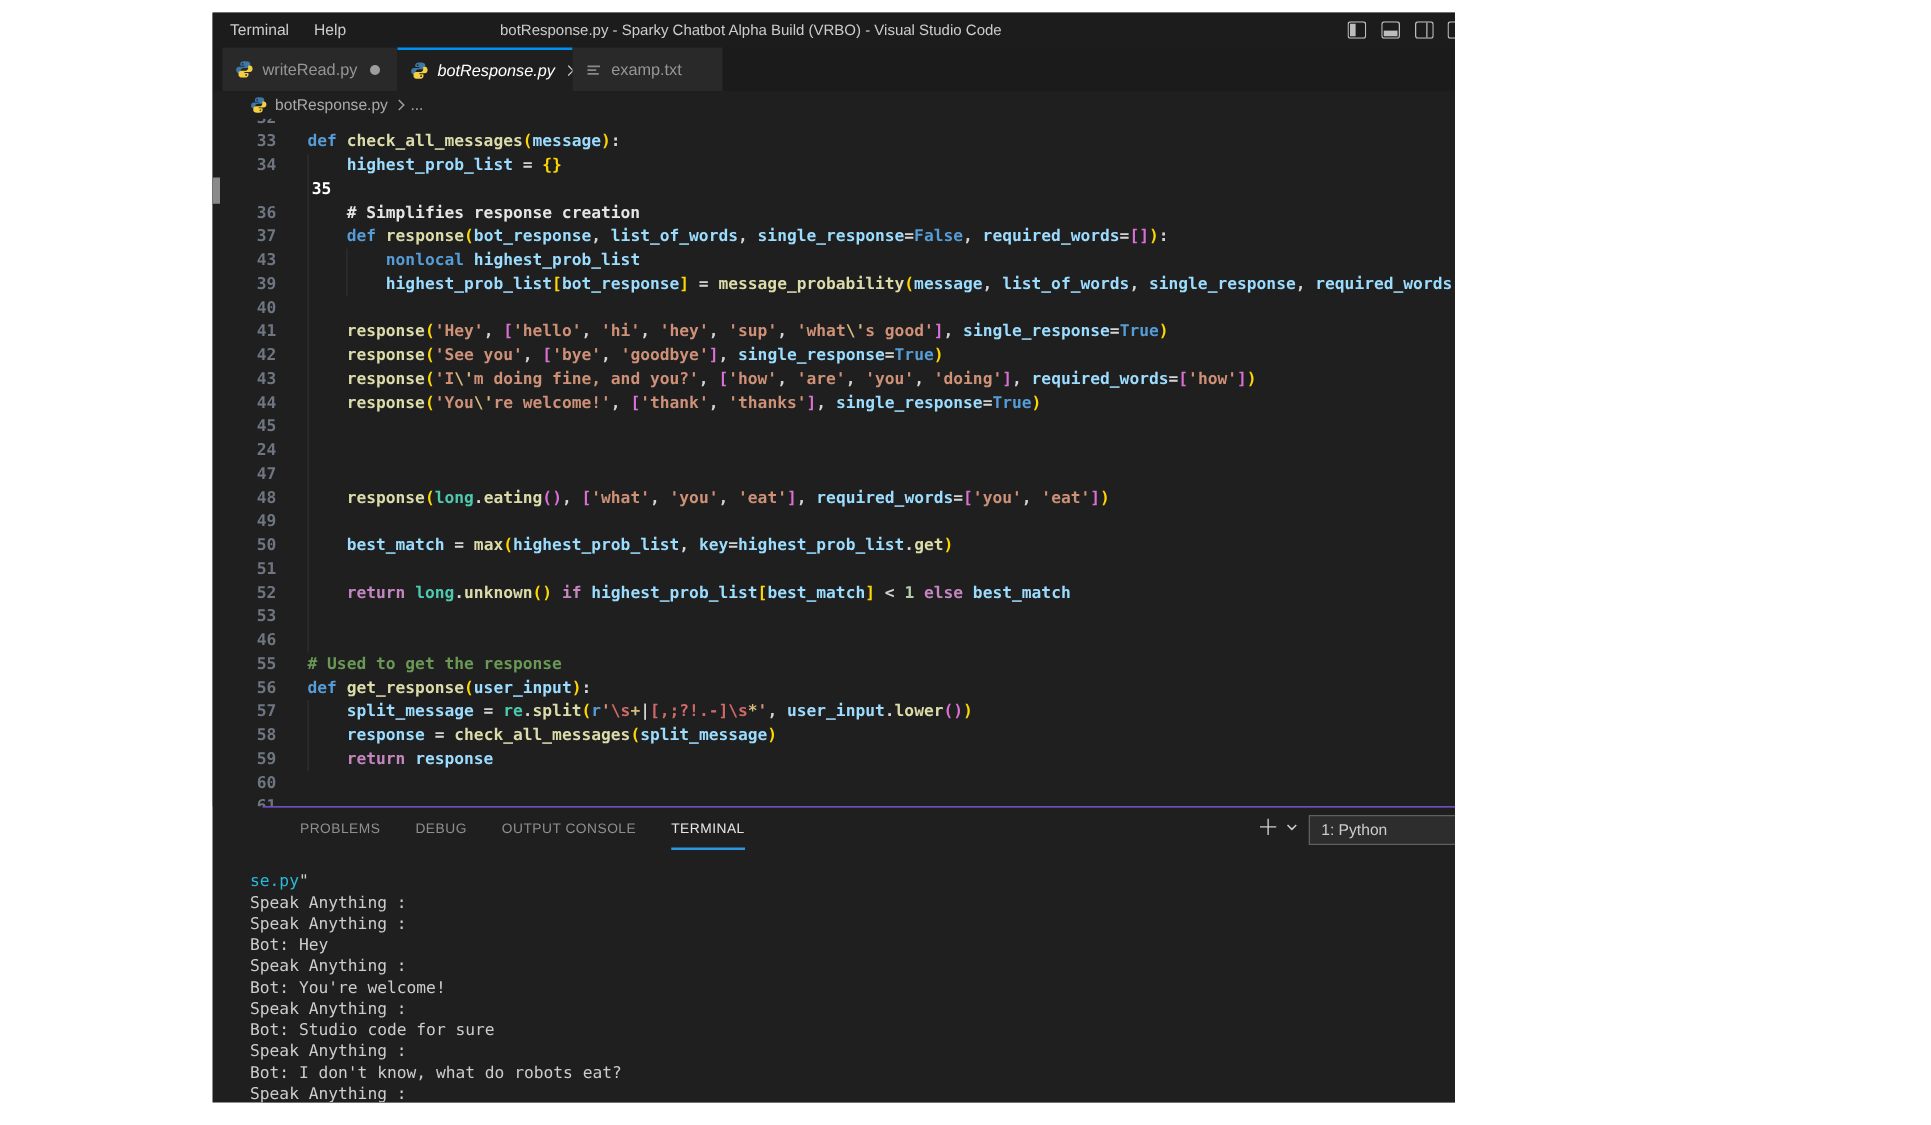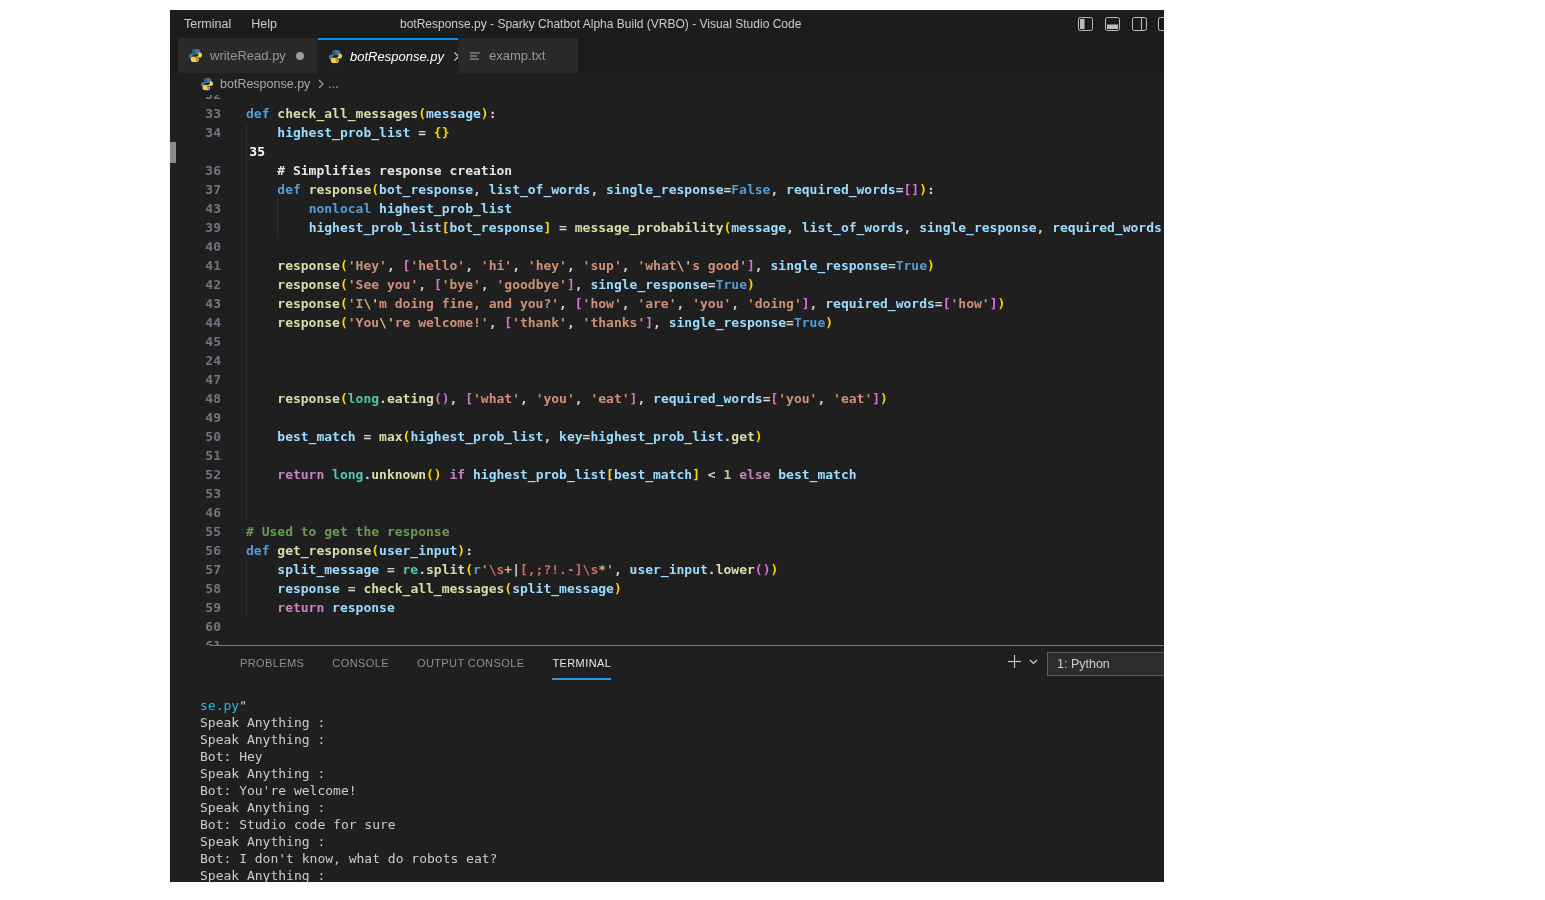--- a/index.html
+++ b/index.html
@@ -177,21 +177,21 @@
         <div class="crow" style="top: 484px;"><span class="ln" style="color: rgb(110, 118, 129);">58</span><span class="ctext"><span style="color: rgb(212, 212, 212);">    </span><span style="color: rgb(156, 220, 254);">response</span><span style="color: rgb(212, 212, 212);"> = </span><span style="color: rgb(220, 220, 170);">check_all_messages</span><span style="color: rgb(255, 215, 0);">(</span><span style="color: rgb(156, 220, 254);">split_message</span><span style="color: rgb(255, 215, 0);">)</span></span></div>
         <div class="crow" style="top: 503px;"><span class="ln" style="color: rgb(110, 118, 129);">59</span><span class="ctext"><span style="color: rgb(212, 212, 212);">    </span><span style="color: rgb(197, 134, 192);">return </span><span style="color: rgb(156, 220, 254);">response</span></span></div>
         <div class="crow" style="top: 522px;"><span class="ln" style="color: rgb(110, 118, 129);">60</span><span class="ctext"></span></div>
         <div class="crow" style="top: 541px;"><span class="ln" style="color: rgb(110, 118, 129);">61</span><span class="ctext"></span></div>
       </div>
   </div>
 
   <div class="panel">
     <div class="panel-tabs">
       <span class="panel-tab">PROBLEMS</span>
-      <span class="panel-tab">CONSOLE</span>
+      <span class="panel-tab">DEBUG</span>
       <span class="panel-tab">OUTPUT CONSOLE</span>
       <span class="panel-tab active">TERMINAL</span>
     </div>
     <div class="panel-actions">
       <span style="display:flex;">
         <svg width="15" height="15" viewBox="0 0 15 15">
             <line x1="7.5" y1="1" x2="7.5" y2="14" stroke="#cfcfcf" stroke-width="1.1"></line>
             <line x1="1" y1="7.5" x2="14" y2="7.5" stroke="#cfcfcf" stroke-width="1.1"></line>
           </svg>
       </span>

